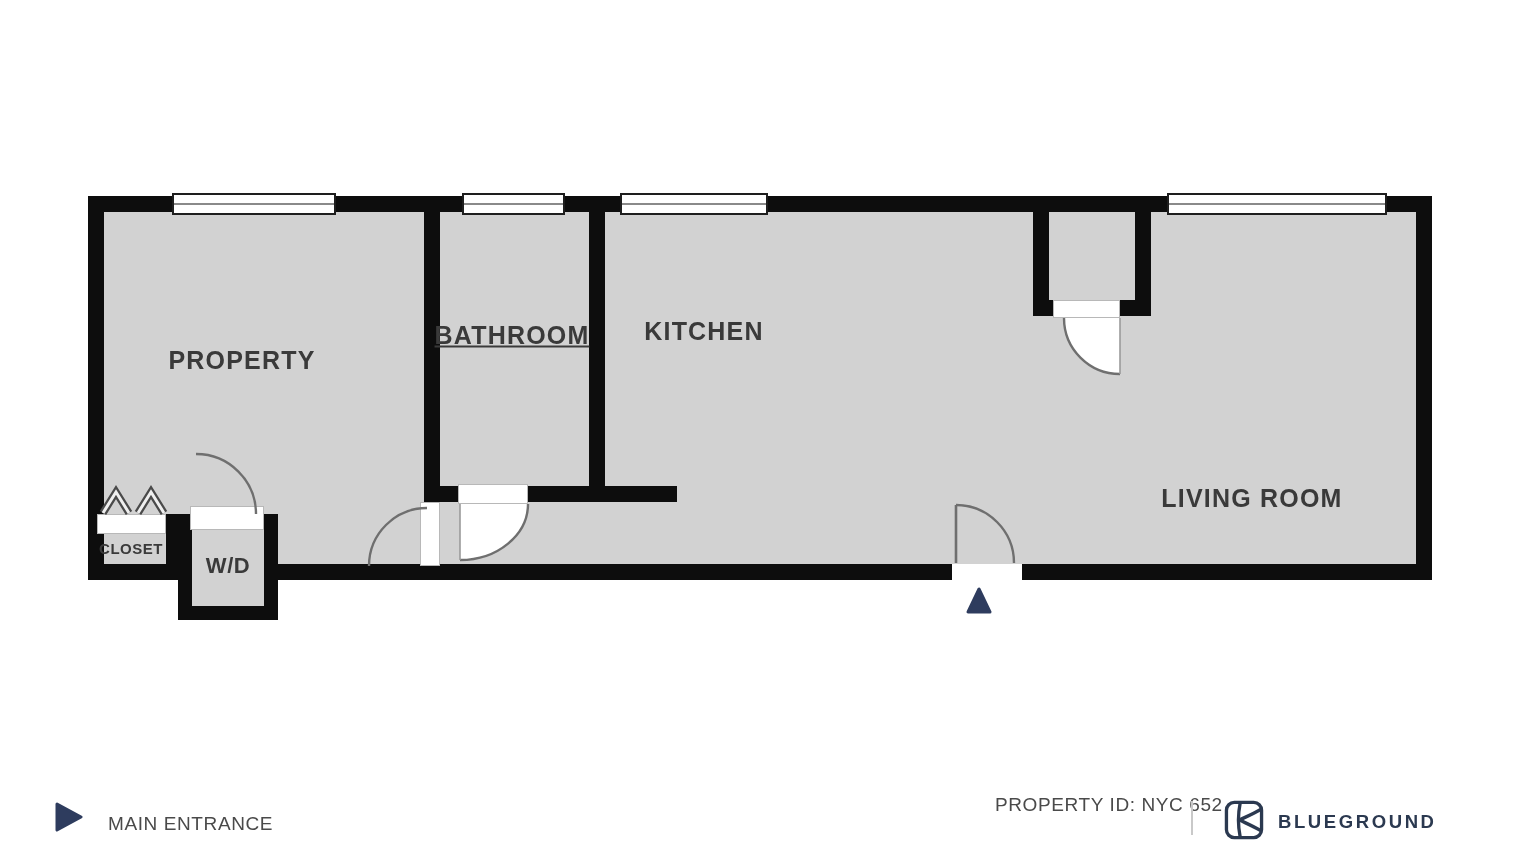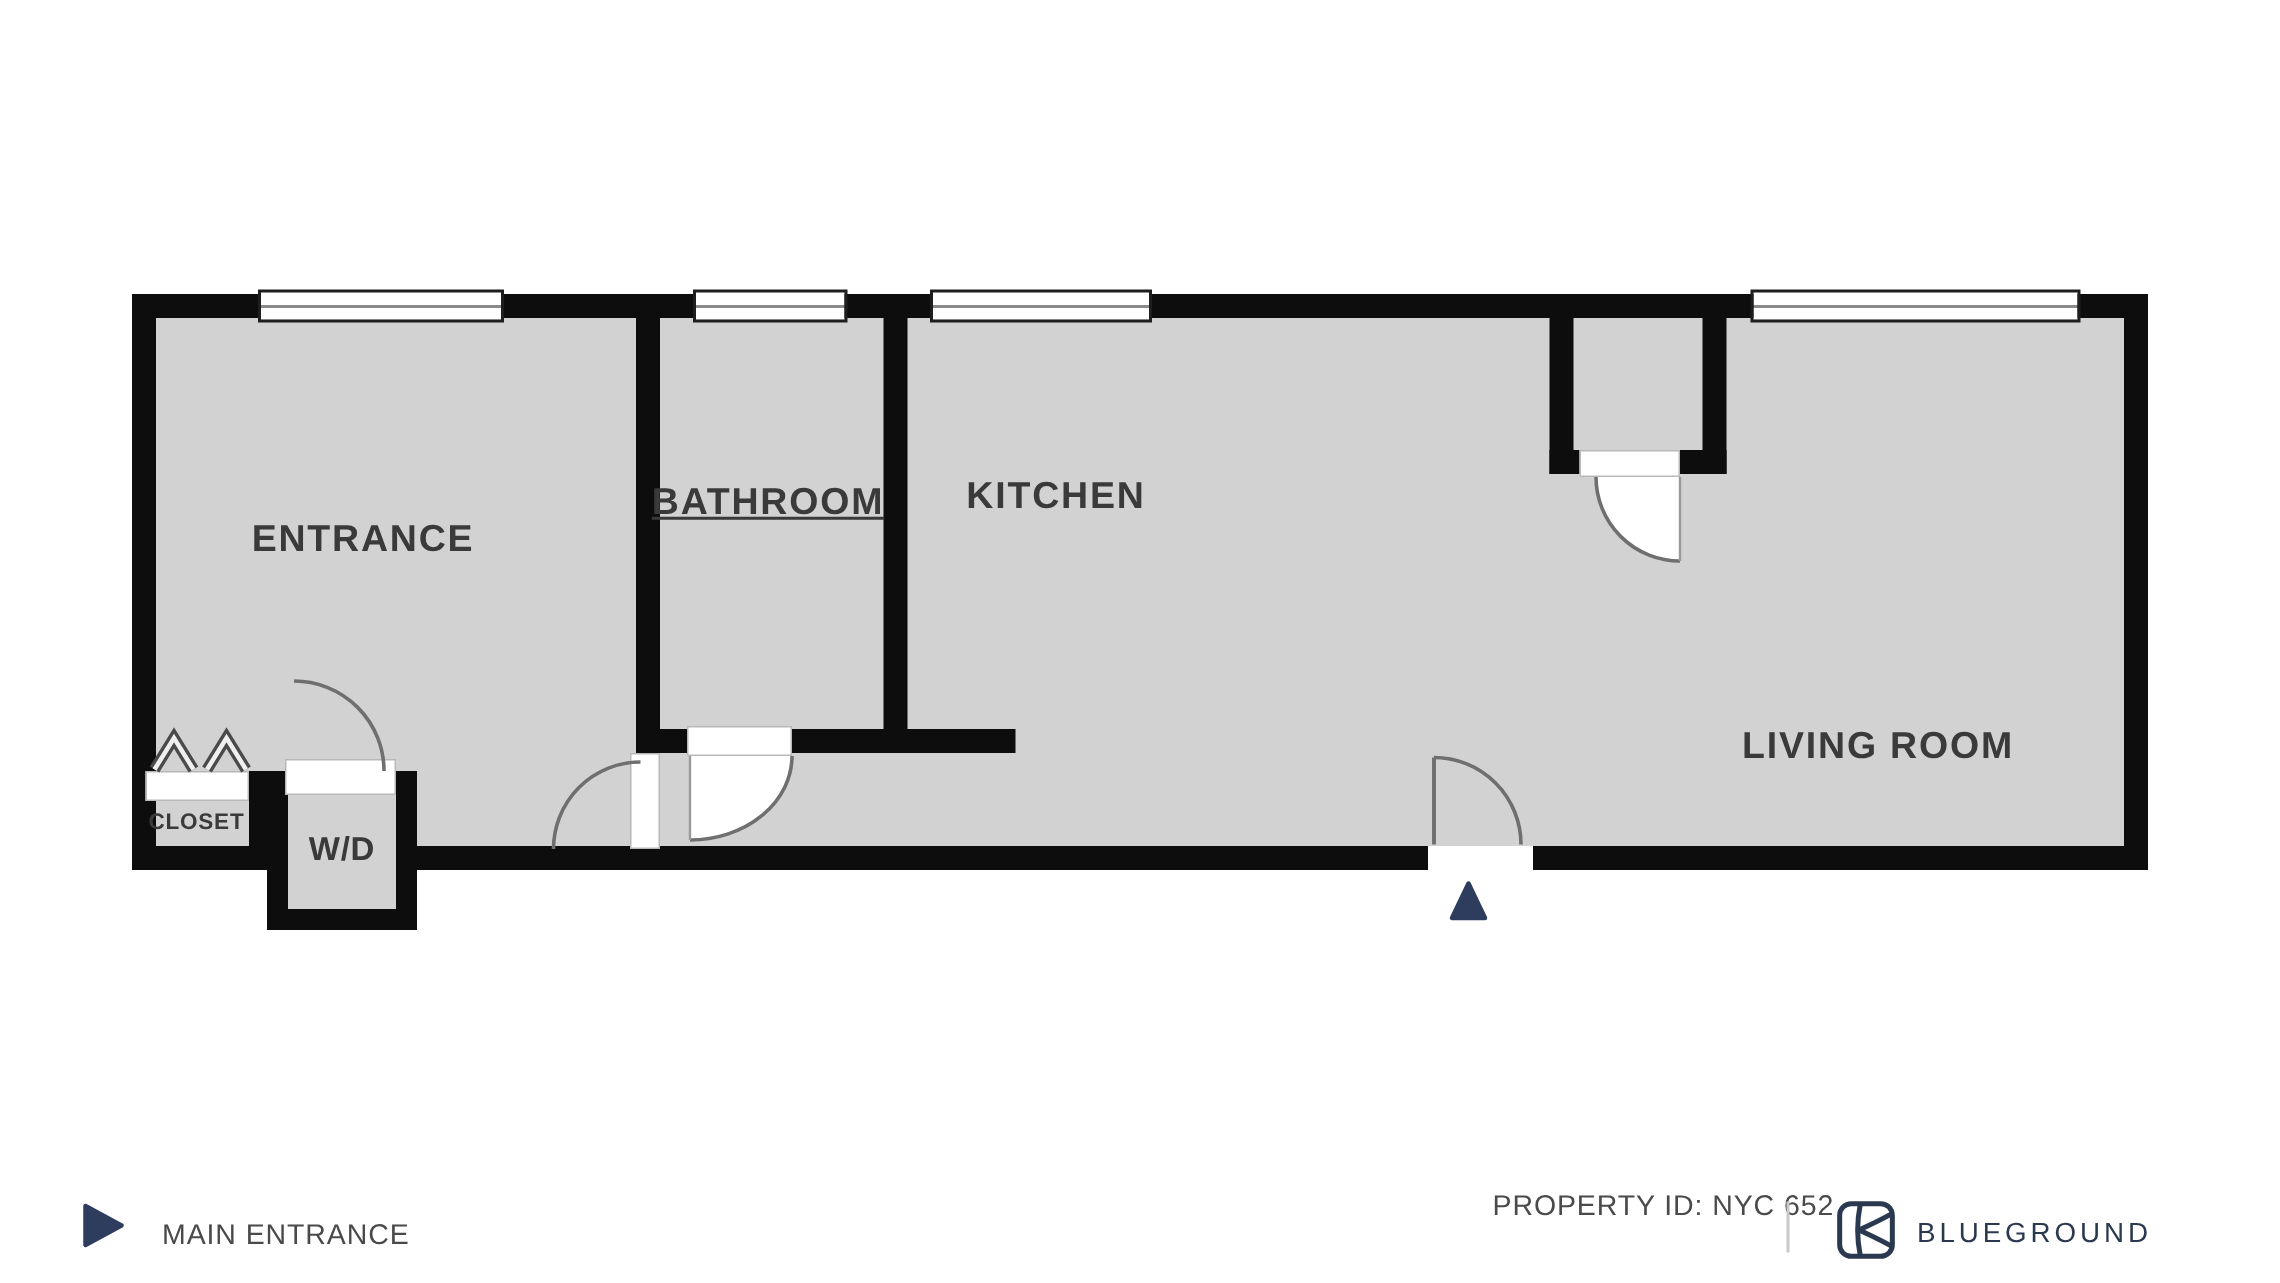--- a/index.html
+++ b/index.html
@@ -11,21 +11,21 @@
   .window{position:absolute;top:193px;height:22px;box-sizing:border-box;
           border:2px solid #1e1e1e;
           background:linear-gradient(to bottom,#ffffff 0px,#ffffff 8px,#8a8a8a 8px,#8a8a8a 10px,#ffffff 10px,#ffffff 18px);}
   .opening{position:absolute;background:#ffffff;box-sizing:border-box;border:1px solid #b8b8b8;}
   .room-label{position:absolute;transform:translate(-50%,-50%);font-weight:bold;
               color:#3a3a3a;font-size:25px;letter-spacing:1.2px;white-space:nowrap;}
   .room-label.small{font-size:15px;letter-spacing:0.5px;}
   .room-label.wd{font-size:22px;letter-spacing:0.5px;}
   .svg-overlay{position:absolute;left:0;top:0;pointer-events:none;}
   .footer-text{position:absolute;color:#4a4a4a;font-size:19px;letter-spacing:0.6px;white-space:nowrap;}
-  .brand-text{position:absolute;color:#2b3950;font-weight:normal;font-size:18.5px;
+  .brand-text{position:absolute;color:#2b3950;font-weight:bold;font-size:18.5px;
               letter-spacing:2.6px;white-space:nowrap;}
   .v-divider{position:absolute;width:2px;background:#c9c9c9;}
 </style>
 </head>
 <body>
 
 <div class="page">
 
   <div class="wall" style="left:88px;top:196px;width:1344px;height:384px;"></div>
   <div class="floor" style="left:104px;top:212px;width:1312px;height:352px;"></div>
@@ -73,21 +73,21 @@
     <path d="M 956 505 A 58 58 0 0 1 1014 563" fill="none" stroke="#6f6f6f" stroke-width="2.4"></path>
 
     <polygon points="979,589 968,612 990,612" fill="#2e3c5e" stroke="#2e3c5e" stroke-width="3" stroke-linejoin="round"></polygon>
 
     <path d="M 103 513 L 116 492 L 129 513" fill="none" stroke="#4a4a4a" stroke-width="7.5"></path>
     <path d="M 103 513 L 116 492 L 129 513" fill="none" stroke="#efefef" stroke-width="3"></path>
     <path d="M 138 513 L 151 492 L 164 513" fill="none" stroke="#4a4a4a" stroke-width="7.5"></path>
     <path d="M 138 513 L 151 492 L 164 513" fill="none" stroke="#efefef" stroke-width="3"></path>
   </svg>
 
-  <div class="room-label" style="left:242px;top:360px;">ENTRANCE</div>
+  <div class="room-label" style="left:242px;top:360px;">PROPERTY</div>
   <div class="room-label" style="left:512px;top:335px;text-decoration:underline;">BATHROOM</div>
   <div class="room-label" style="left:704px;top:331px;">KITCHEN</div>
   <div class="room-label" style="left:1252px;top:450px;margin-top:48px;">LIVING ROOM</div>
   <div class="room-label small" style="left:131px;top:548px;">CLOSET</div>
   <div class="room-label wd" style="left:228px;top:566px;">W/D</div>
 
   <svg class="svg-overlay" style="left:54px;top:802px;" width="30" height="30" viewBox="0 0 30 30">
     <polygon points="3,2 27,15 3,28" fill="#2e3c5e" stroke="#2e3c5e" stroke-width="3" stroke-linejoin="round"></polygon>
   </svg>
   <div class="footer-text" style="left:108px;top:813px;">MAIN ENTRANCE</div>

